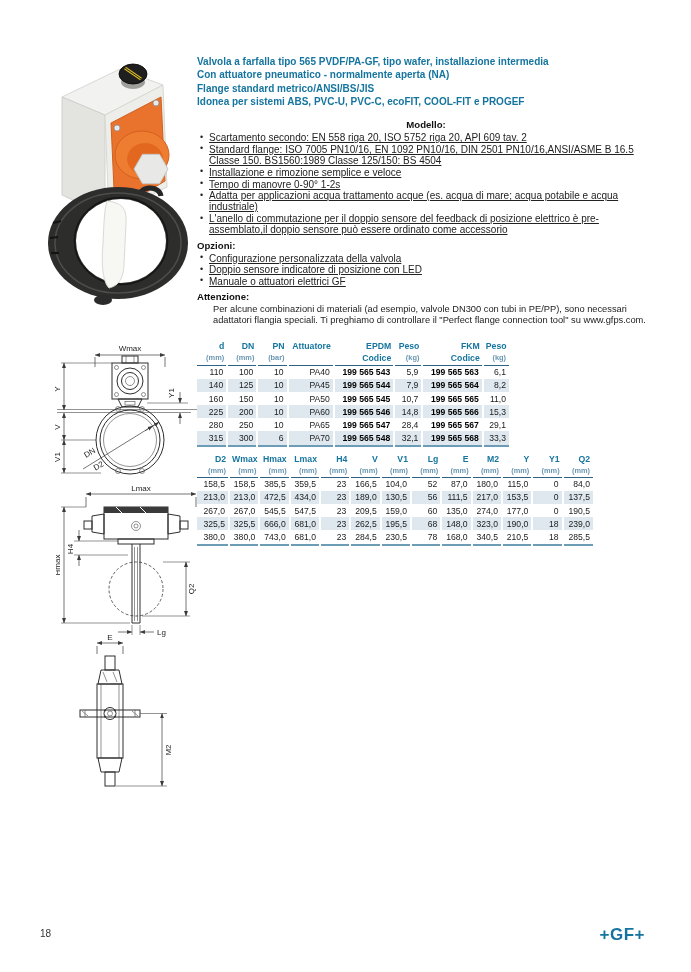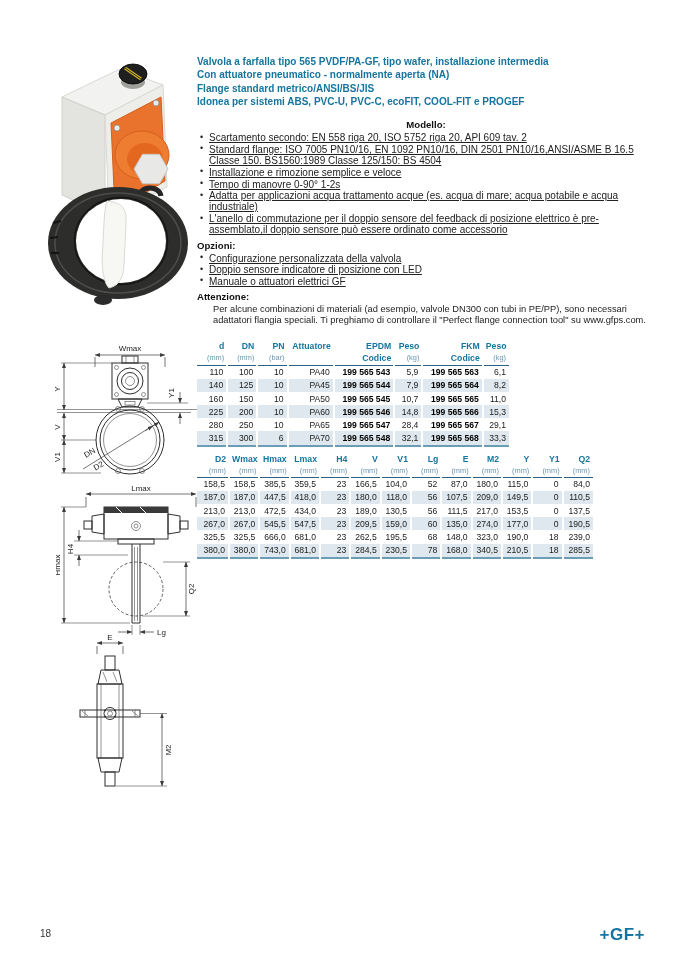--- a/index.html
+++ b/index.html
@@ -17,21 +17,21 @@
   ul.bullets li::before{content:"•";position:absolute;left:3px;top:-0.5px;font-size:9px;color:#222;}
   p.body-text{margin:2px 0 0 16px;font-size:9.3px;line-height:11.2px;color:#222;}
 
   
   table.dim-table{border-collapse:collapse;table-layout:fixed;margin-top:6px;
                   border-bottom:2px solid #6d9cb6;}
   table.t1{width:312px;margin-top:13px;}
   table.t2{width:396px;}
   .dim-table th,.dim-table td{text-align:right;padding:1px 3px;white-space:nowrap;overflow:hidden;}
   .dim-table thead .lbl{color:#16759f;font-weight:700;font-size:8.7px;}
-  .dim-table thead .unit{color:#6a97b2;font-weight:400;font-size:7.4px;text-align:right;}
+  .dim-table thead .unit{color:#6a97b2;font-weight:700;font-size:7.4px;text-align:right;}
   .dim-table thead tr.units th{border-bottom:1.5px solid #2d6284;padding-bottom:2px;}
   .dim-table tbody td{font-size:8.6px;color:#1b1b1b;height:11.2px;
                       border-left:2.5px solid #fff;background-clip:padding-box;}
   .dim-table tbody td:first-child{border-left:none;}
   .dim-table tbody tr:nth-child(even){background:#dee8ee;}
   .dim-table tbody td.b{font-weight:700;color:#000;}
 
   
   .photo{position:absolute;left:45px;top:55px;}
   .dwg1{position:absolute;left:55px;top:343px;}
@@ -416,35 +416,20 @@
             <td>166,5</td>
             <td>104,0</td>
             <td>52</td>
             <td>87,0</td>
             <td>180,0</td>
             <td>115,0</td>
             <td>0</td>
             <td>84,0</td>
           </tr>
           <tr>
-            <td>187,0</td>
-            <td>187,0</td>
-            <td>447,5</td>
-            <td>418,0</td>
-            <td>23</td>
-            <td>180,0</td>
-            <td>118,0</td>
-            <td>56</td>
-            <td>107,5</td>
-            <td>209,0</td>
-            <td>149,5</td>
-            <td>0</td>
-            <td>110,5</td>
-          </tr>
-          <tr>
             <td>213,0</td>
             <td>213,0</td>
             <td>472,5</td>
             <td>434,0</td>
             <td>23</td>
             <td>189,0</td>
             <td>130,5</td>
             <td>56</td>
             <td>111,5</td>
             <td>217,0</td>

